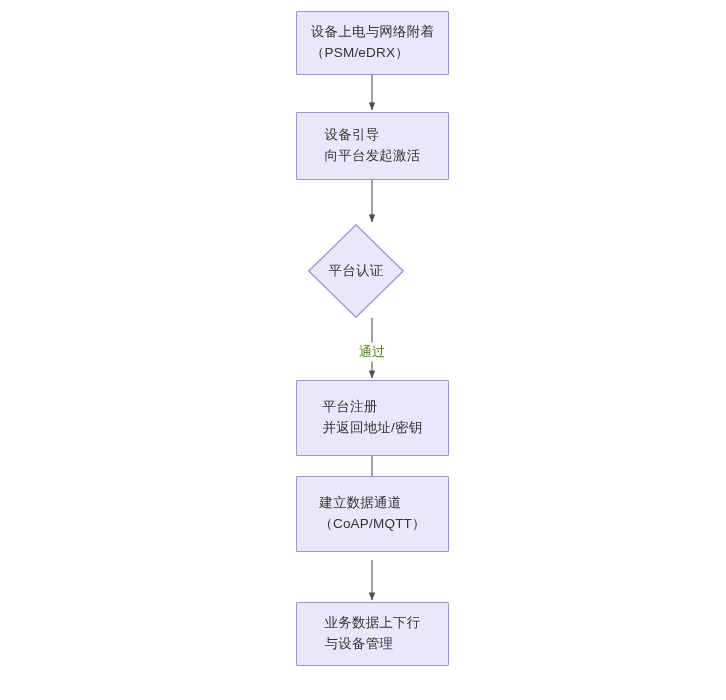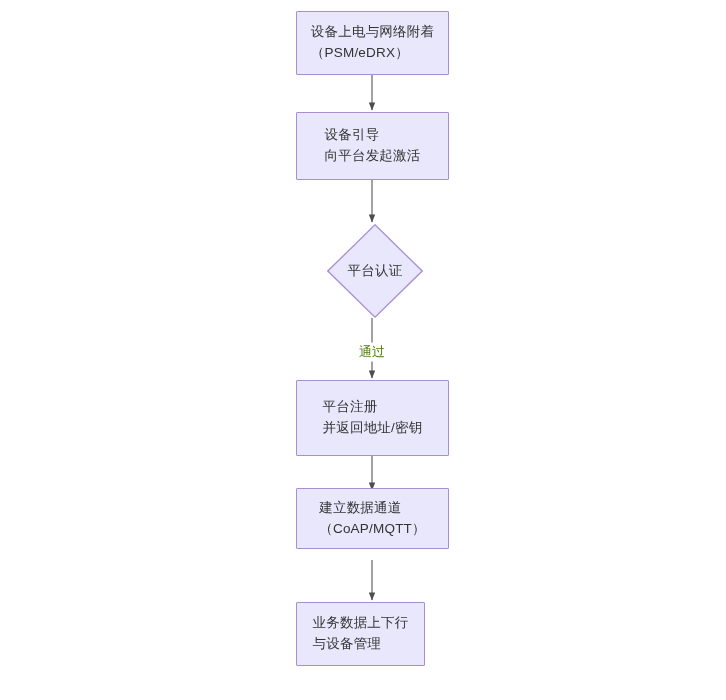--- a/index.html
+++ b/index.html
@@ -106,37 +106,37 @@
   <div class="node node-process" id="node-n1" style="left: 296px; top: 11px; width: 153px; height: 64px;">
     <span class="node-label">设备上电与网络附着
 （PSM/eDRX）</span>
   </div>
 
   <div class="node node-process" id="node-n2" style="left: 296px; top: 112px; width: 153px; height: 68px;">
     <span class="node-label">设备引导
 向平台发起激活</span>
   </div>
 
-  <div class="node node-decision" id="node-n3" style="left: 327px; top: 224px; width: 96px; height: 94px;">
+  <div class="node node-decision" id="node-n3" style="left: 308px; top: 224px; width: 96px; height: 94px;">
     <svg class="diamond-shape" viewBox="0 0 96 94" preserveAspectRatio="none" xmlns="http://www.w3.org/2000/svg">
       <polygon points="48,0.8 95.2,47 48,93.2 0.8,47" fill="#e9e7fb" stroke="#a98ed6" stroke-width="1.3"></polygon>
     </svg>
     <span class="node-label">平台认证</span>
   </div>
 
   <div class="node node-process" id="node-n4" style="left: 296px; top: 380px; width: 153px; height: 76px;">
     <span class="node-label">平台注册
 并返回地址/密钥</span>
   </div>
 
-  <div class="node node-process" id="node-n5" style="left: 296px; top: 488px; width: 153px; height: 61px;">
+  <div class="node node-process" id="node-n5" style="left: 296px; top: 476px; width: 153px; height: 76px;">
     <span class="node-label">建立数据通道
 （CoAP/MQTT）</span>
   </div>
 
-  <div class="node node-process" id="node-n6" style="left: 296px; top: 602px; width: 129px; height: 64px;">
+  <div class="node node-process" id="node-n6" style="left: 296px; top: 602px; width: 153px; height: 64px;">
     <span class="node-label">业务数据上下行
 与设备管理</span>
   </div>
 
   <span class="edge-label" id="edge-label-e3" style="left: 372px; top: 352px;">通过</span>
 
 </div>
 
 </body></html>

